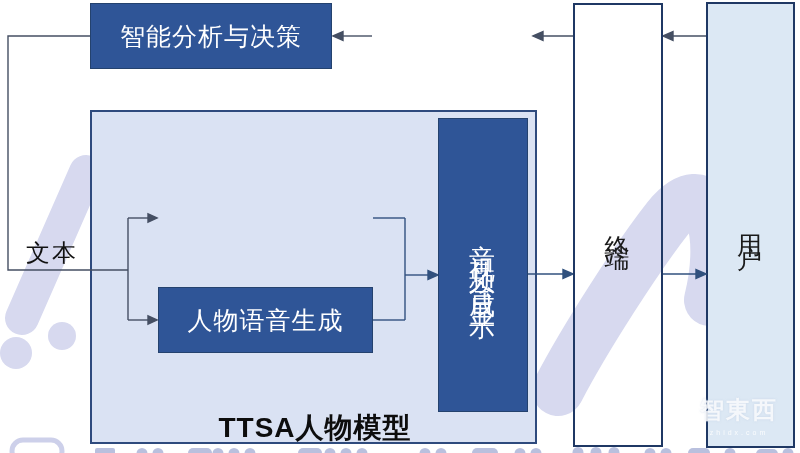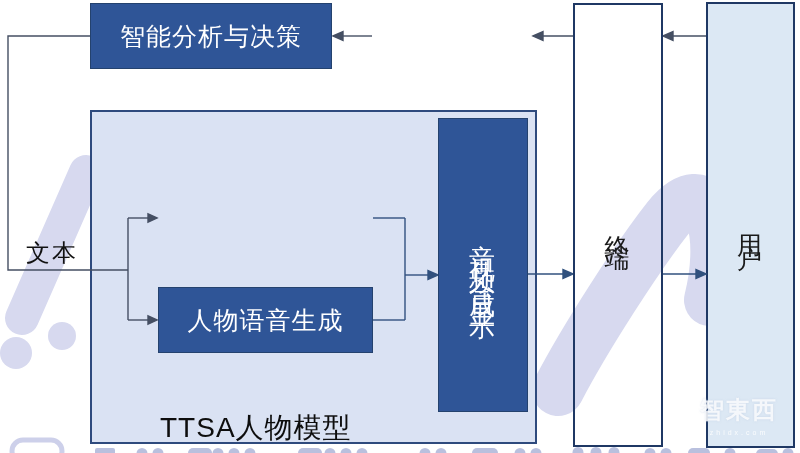--- a/index.html
+++ b/index.html
@@ -32,21 +32,21 @@
     color:#1a1a1a; z-index:3; font-size:25px;
   }
   .terminal-box .vtext, .user-box .vtext { letter-spacing:10px; }
   .user-box {
     left:706px; top:2px; width:89px; height:446px;
     background:#DCE8F4; border:2px solid #1F3864;
     color:#1a1a1a; z-index:1; font-size:25px;
   }
   .caption {
     position:absolute; left:160px; top:409px; width:310px; z-index:3;
-    font-size:28px; font-weight:normal; color:#0d0d0d; letter-spacing:1px;
+    font-size:28px; font-weight:bold; color:#0d0d0d; text-align:center; letter-spacing:1px;
   }
   .input-label {
     position:absolute; left:26px; top:237px; z-index:3;
     font-size:24px; color:#111111; letter-spacing:2px;
   }
   .watermark {
     position:absolute; left:676px; top:394px; width:126px; z-index:4;
     text-align:center; pointer-events:none;
   }
   .watermark .brand {

